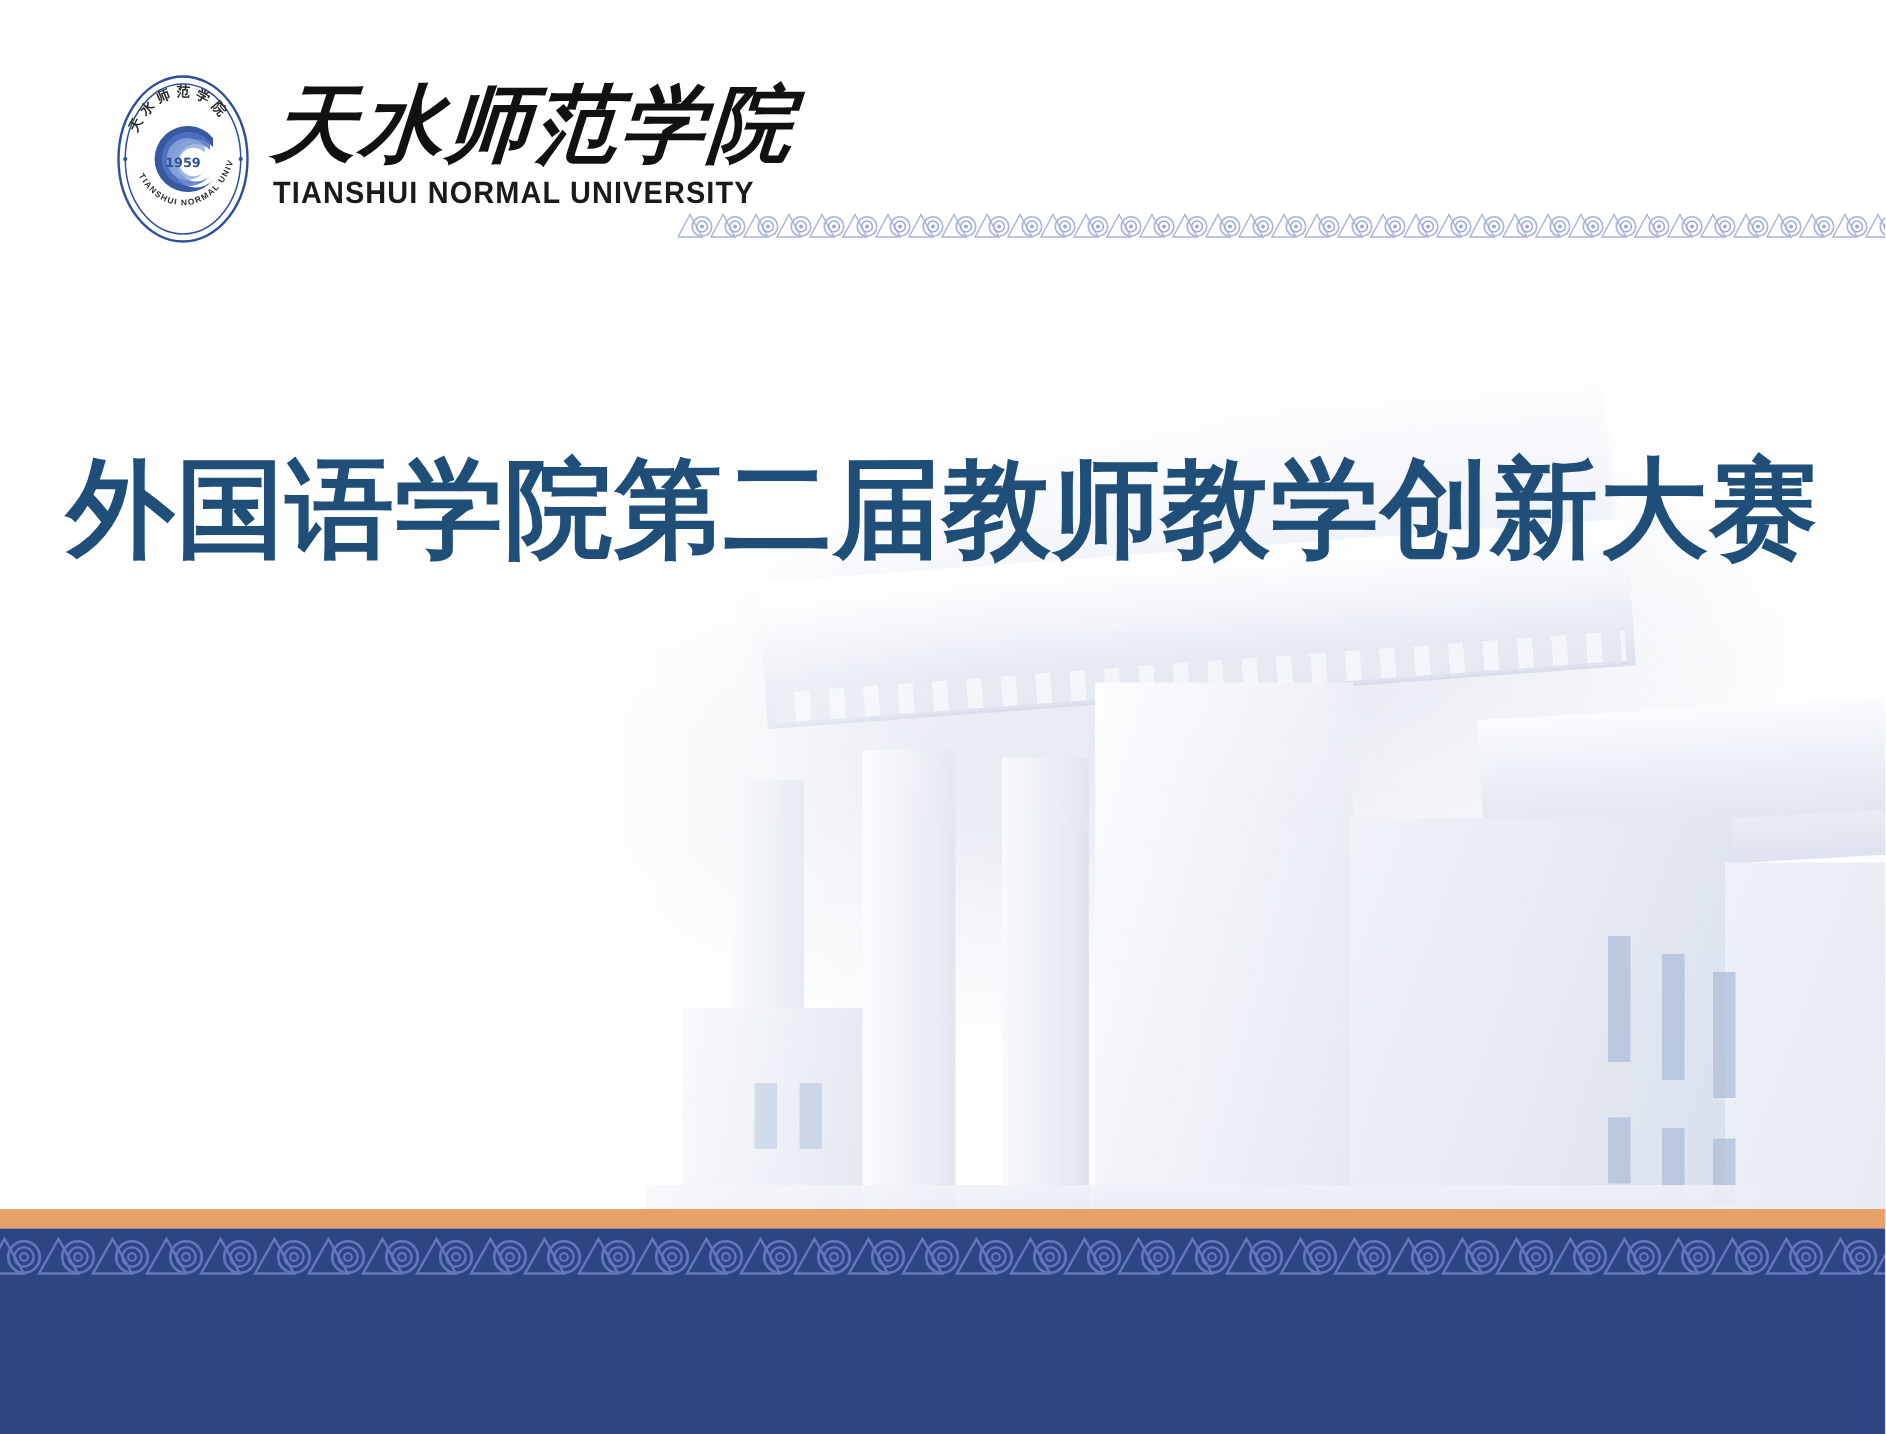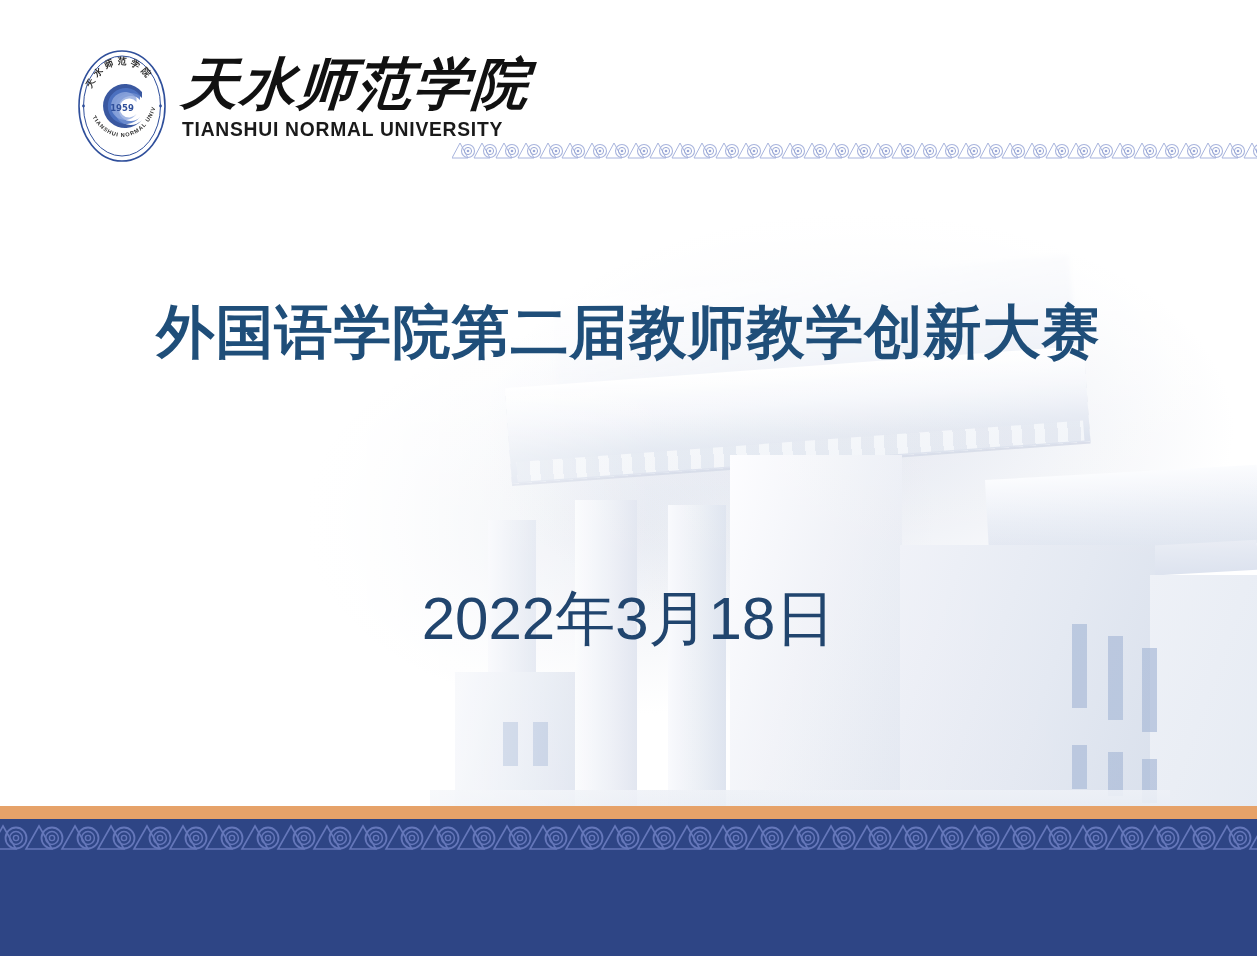--- a/index.html
+++ b/index.html
@@ -172,21 +172,21 @@
 
   
   .title {
     position: absolute;
     left: 0; right: 0;
     top: 302px;
     text-align: center;
     z-index: 6;
     font-family: "DejaVu Sans", sans-serif;
     font-weight: 700;
-    font-size: 58px;
+    font-size: 72px;
     line-height: 1.05;
     color: #1f4e79;
     letter-spacing: 1px;
     white-space: nowrap;
   }
 
   
   .date {
     position: absolute;
     left: 0; right: 0;
@@ -339,21 +339,20 @@
         <use href="#hmotif" x="726"></use>
           <use href="#hmotif" x="748"></use>
           <use href="#hmotif" x="770"></use>
         <use href="#hmotif" x="792"></use>
       </g>
     </svg>
   </div>
 
   <div class="title">外国语学院第二届教师教学创新大赛</div>
 
-  <div class="date">2022年3月18日</div>
 
   <div class="bottom-orange"></div>
   <div class="bottom-navy">
     <div class="bottom-pattern">
       <svg width="1257" height="38" viewBox="0 0 1257 38" preserveAspectRatio="none">
         <defs>
           <g id="fmotif">
             <path d="M0 30 L13 7 L26 30 Z" fill="none" stroke="#6f80c4" stroke-width="1.6"></path>
             <circle cx="26" cy="19" r="10.5" fill="none" stroke="#6f80c4" stroke-width="1.8"></circle>
             <circle cx="26" cy="19" r="6.4" fill="none" stroke="#6f80c4" stroke-width="1.5"></circle>

